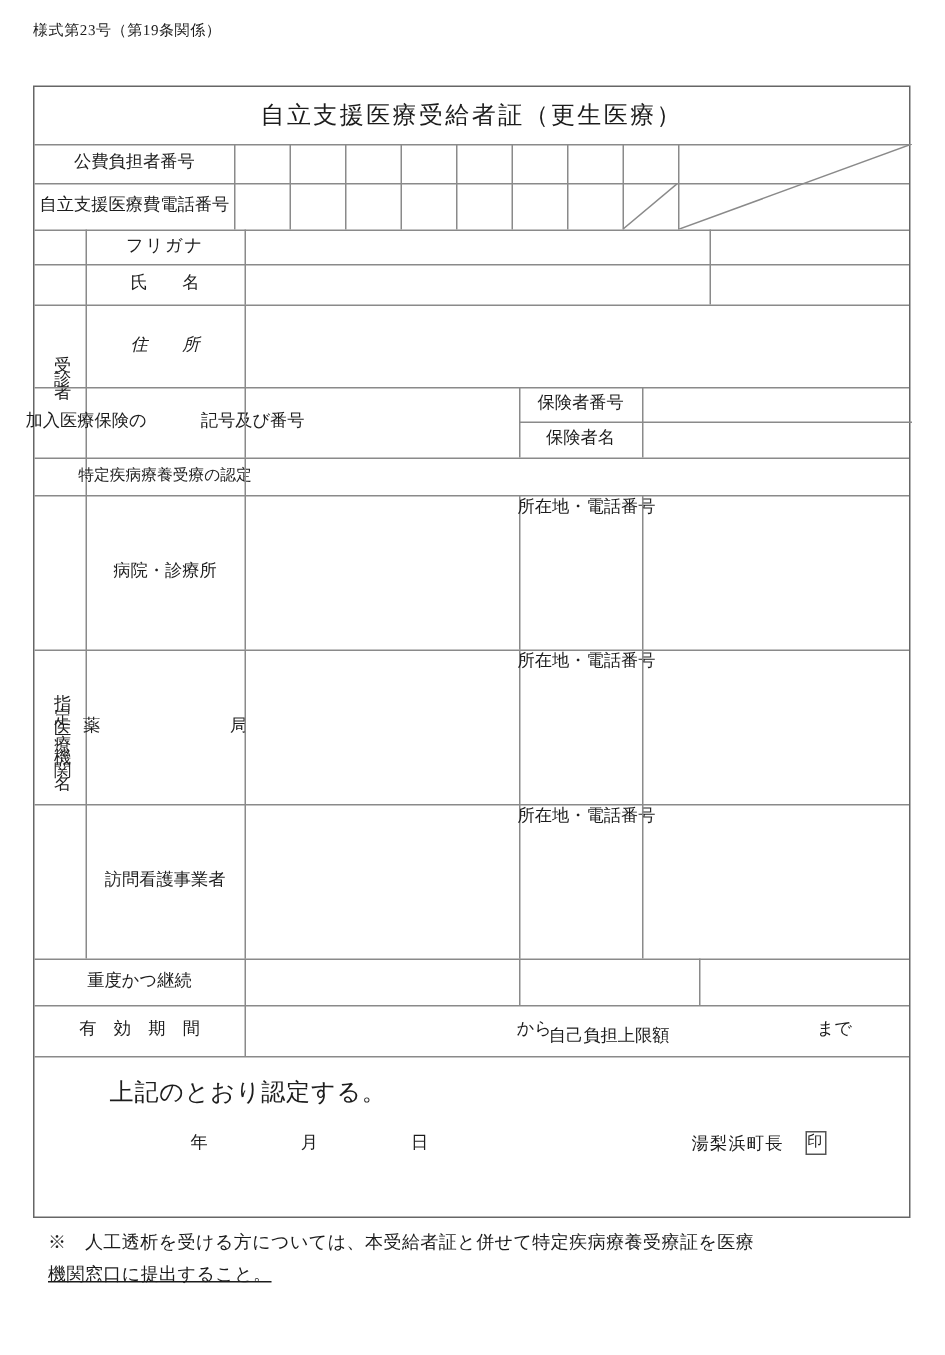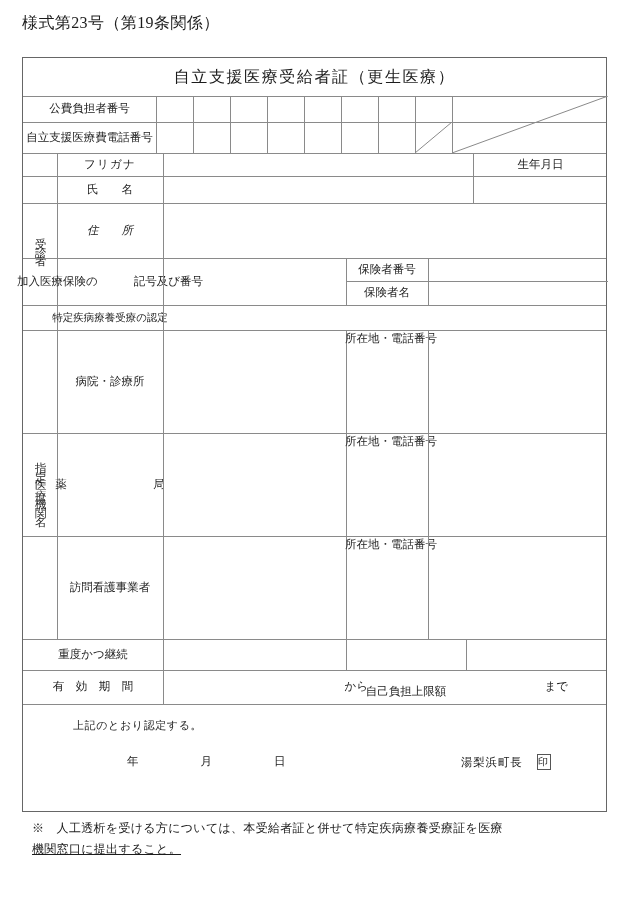--- a/index.html
+++ b/index.html
@@ -23,21 +23,21 @@
     width: 630px;
     height: 903px;
     overflow: hidden;
   }
 
   
   .form-no {
     position: absolute;
     left: 22px;
     top: 13px;
-    font-size: 16px;
+    font-size: 10px;
     letter-spacing: 0.4px;
     white-space: nowrap;
   }
 
   
   .frame {
     position: absolute;
     left: 22px;
     top: 57px;
     width: 585px;
@@ -130,21 +130,21 @@
   .diag {
     position: absolute;
     overflow: hidden;
     pointer-events: none;
   }
   .diag svg { display: block; }
 
   
   .approve-text {
     position: absolute;
-    font-size: 11px;
+    font-size: 16px;
     white-space: nowrap;
     letter-spacing: 0.6px;
   }
   .date-line {
     position: absolute;
     font-size: 11.5px;
     white-space: nowrap;
     letter-spacing: 13px;
   }
   .mayor {
@@ -251,21 +251,20 @@
 
     <div class="cell" style="left:34px;top:118px;width:106px;height:27px;">氏　　名</div>
     <div class="hline" style="top:145px;"></div>
 
     <div class="vline" style="left:140px;top:95px;height:50px;"></div>
 
     <div class="cell" style="left:140px;top:95px;width:310px;height:23px;"></div>
     <div class="cell" style="left:140px;top:118px;width:310px;height:27px;"></div>
 
     <div class="vline" style="left:450px;top:95px;height:50px;"></div>
-    <div class="cell" style="left:450px;top:95px;width:135px;height:23px;">生年月日</div>
     <div class="cell" style="left:450px;top:118px;width:135px;height:27px;"></div>
 
     <div class="cell" style="left:34px;top:145px;width:106px;height:55px;font-style:italic;">住　　所</div>
     <div class="vline" style="left:140px;top:145px;height:55px;"></div>
     <div class="cell" style="left:140px;top:145px;width:445px;height:55px;"></div>
     <div class="hline" style="top:200px;"></div>
 
     <div class="cell two-line" style="left:34px;top:200px;width:106px;height:47px;gap:36px;">
       <span>加入医療保険の</span>
       <span>記号及び番号</span>

